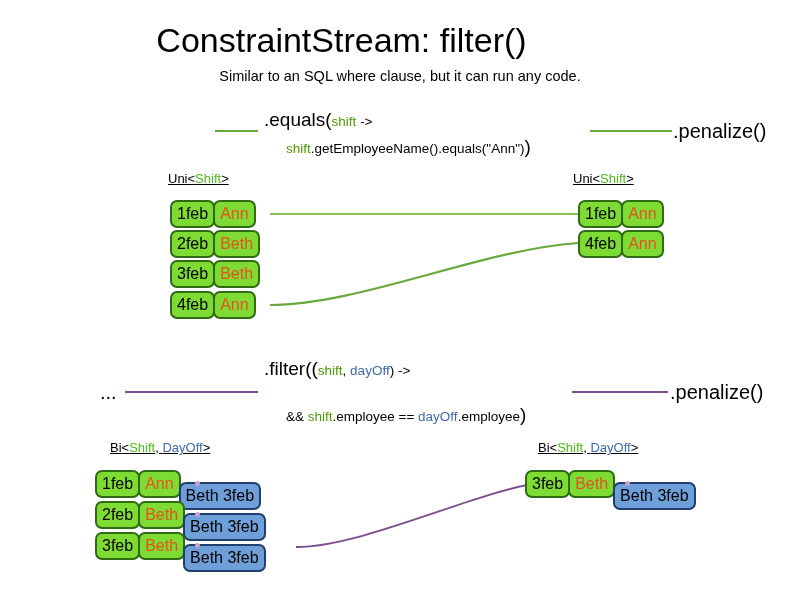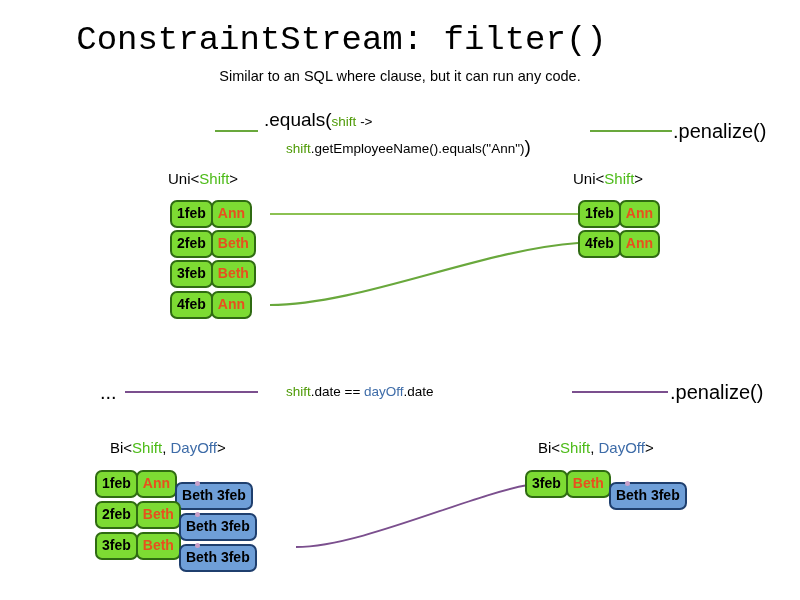--- a/index.html
+++ b/index.html
@@ -6,52 +6,51 @@
   body{
     width:800px;height:600px;position:relative;background:#ffffff;
     font-family:"Liberation Sans", sans-serif;
     color:#000000;overflow:hidden;
   }
   #canvas{position:absolute;inset:0;width:800px;height:600px;}
   svg.lines{position:absolute;left:0;top:0;width:800px;height:600px;pointer-events:none;}
 
   .title{
     position:absolute;left:0;top:20px;width:683px;text-align:center;
-    font-size:34px;line-height:40px;letter-spacing:0px;font-family:Liberation Mono, monospace;
+    font-size:34px;line-height:40px;letter-spacing:0px;
   }
   .subtitle{
     position:absolute;left:0;top:66px;width:800px;text-align:center;
     font-size:14.5px;line-height:20px;
   }
 
   
   .code{position:absolute;white-space:nowrap;}
   .big{font-size:20px;line-height:24px;}
   .mid{font-size:16px;line-height:20px;}
   .sm{font-size:13.5px;line-height:18px;}
   .shiftc{color:#4e9a06;}
   .dayoffc{color:#3e6ca8;}
 
   
-  .caption{position:absolute;font-size:15px;line-height:23px;white-space:nowrap;}
+  .caption{position:absolute;font-size:13px;line-height:23px;white-space:nowrap;text-decoration:underline;}
   .cap-shift{color:#4cbb17;}
   .cap-dayoff{color:#3e6ca8;}
 
   
   .tuple{position:absolute;display:flex;align-items:stretch;}
   .cell{
     box-sizing:border-box;
     border:2px solid #2f6b12;
     background:#7ddb33;
     border-radius:7px;
-    font-size:14px;line-height:21px;
+    font-size:16px;line-height:21px;
     display:flex;align-items:center;justify-content:center;
     padding:1px 5px 3px 5px;
     height:28px;
-    font-weight:bold;
   }
   .cell.date{color:#000000;margin-right:-2px;}
   .cell.name{color:#e8501e;border-radius:7px;}
   .cell.dayoff{
     background:#6f9fd8;border-color:#1f3f6e;color:#000000;margin-left:-2px;margin-top:12px;
   }
   .joint{
     position:absolute;width:5px;height:5px;border-radius:50%;
     background:#c9a0c9;
   }
@@ -118,25 +117,28 @@
     <div class="cell date">1feb</div>
     <div class="cell name">Ann</div>
   </div>
   <div class="tuple" style="left:578px;top:230px;">
     <div class="cell date">4feb</div>
     <div class="cell name">Ann</div>
   </div>
 
   <div class="code big" style="left:100px;top:380px;">...</div>
 
-
-  <div class="code sm" style="left:286px;top:383px;">
-    <span class="shiftc">shift</span><span>.date == </span><span class="dayoffc">dayOff</span><span>.date</span>
+  <div class="code" style="left:264px;top:358px;">
+    <span style="font-size:19px;">.filter((</span><span class="shiftc sm">shift</span><span class="sm">, </span><span class="dayoffc sm">dayOff</span><span class="sm">) -&gt;</span>
   </div>
 
+
+  <div class="code sm" style="left:286px;top:406px;">
+    <span>&amp;&amp; </span><span class="shiftc">shift</span><span>.employee == </span><span class="dayoffc">dayOff</span><span>.employee</span><span style="font-size:19px;">)</span>
+  </div>
 
   <div class="code big" style="left:670px;top:380px;">.penalize()</div>
 
   <div class="caption" style="left:110px;top:436px;">
     <span>Bi&lt;</span><span class="cap-shift">Shift</span><span>, </span><span class="cap-dayoff">DayOff</span><span>&gt;</span>
   </div>
 
   <div class="tuple" style="left:95px;top:470px;">
     <div class="cell date">1feb</div>
     <div class="cell name">Ann</div>

